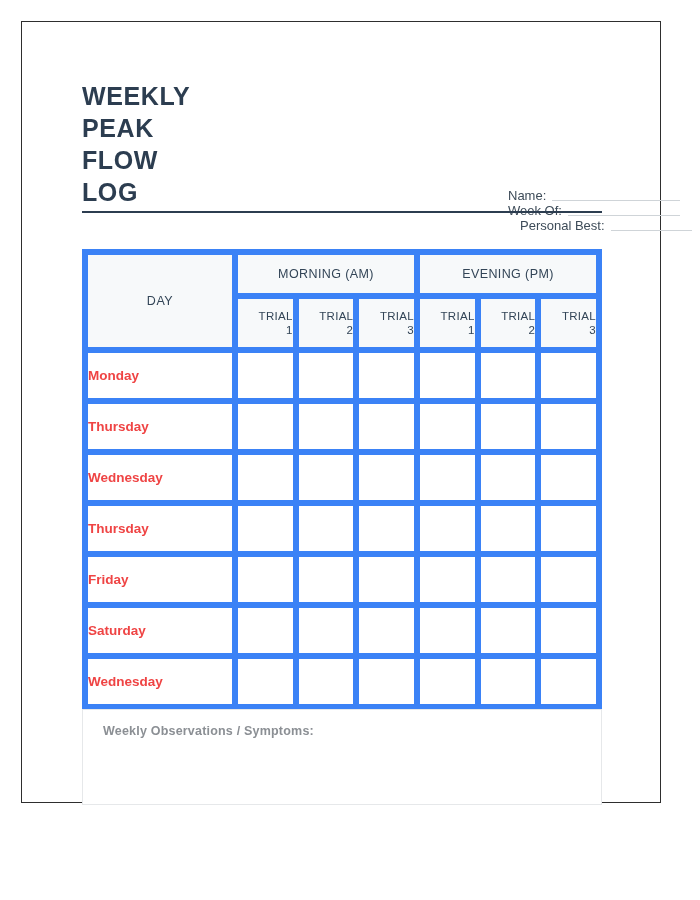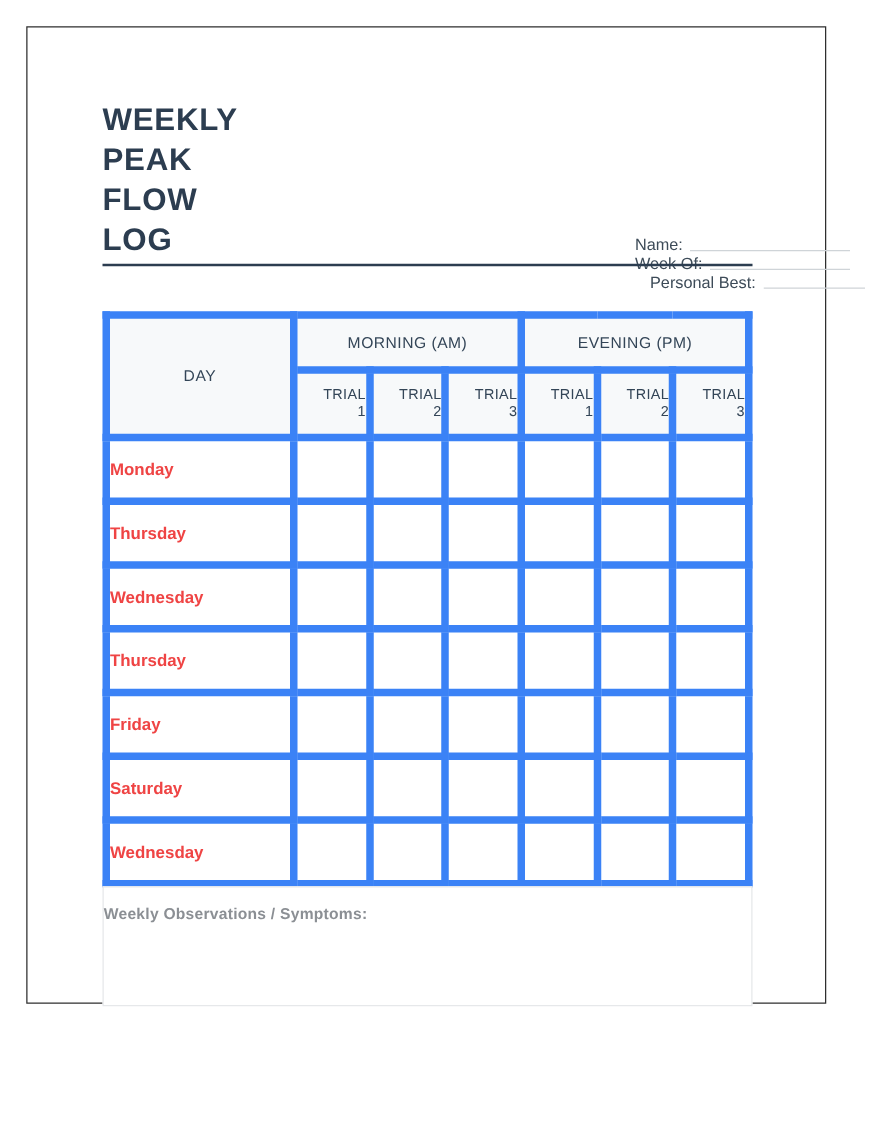--- a/index.html
+++ b/index.html
@@ -187,21 +187,21 @@
     top: 709px;
     width: 520px;
     height: 96px;
     box-sizing: border-box;
     border: 1px solid #e6e8ea;
     background: #ffffff;
   }
 
   .observations-label {
     position: absolute;
-    left: 0;
+    left: 20px;
     top: 14px;
     font-size: 12.5px;
     font-weight: bold;
     color: #8b8f94;
     letter-spacing: 0.2px;
   }
 </style>
 </head>
 <body>
 

